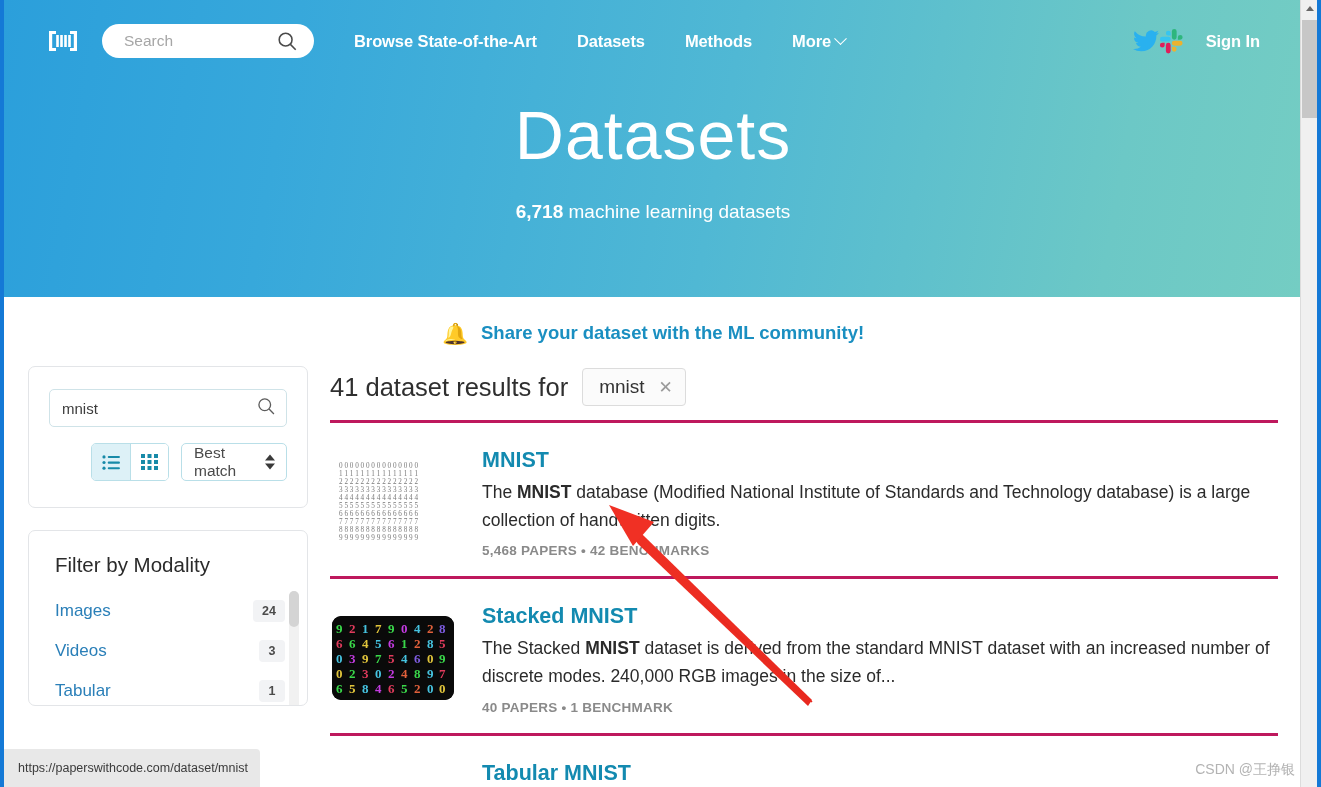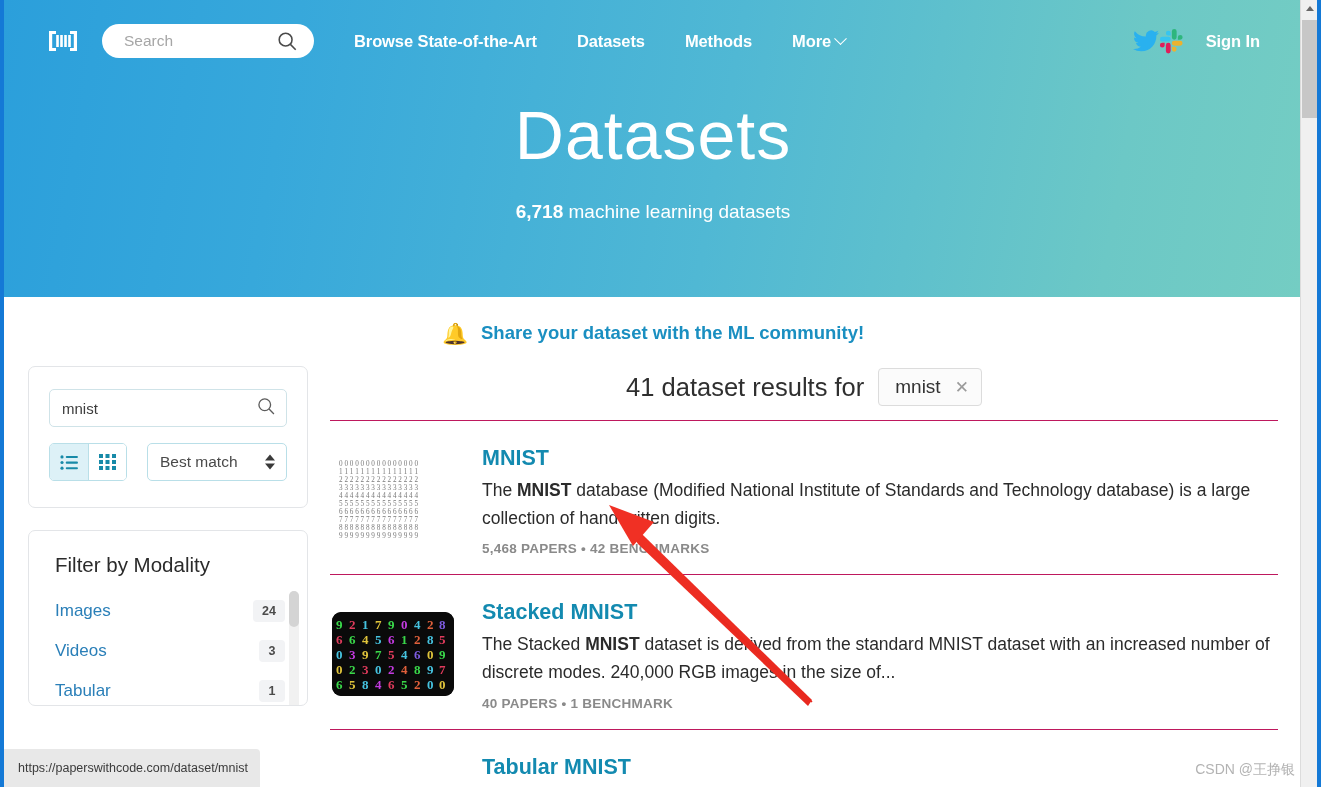--- a/index.html
+++ b/index.html
@@ -191,21 +191,22 @@
     font-family: "Liberation Sans", sans-serif;
     font-size: 15px; color: #3c3c3c;
     padding: 0 36px 0 12px;
     width: 100%; height: 100%;
   }
   .ss-glass { position: absolute; right: 10px; top: 50%; transform: translateY(-50%); }
 
   .ctrl-row {
     display: flex;
     margin-top: 16px;
-    gap: 20px;
+    gap: 12px;
+    margin-left: 42px;
   }
   .toggle-group {
     display: flex;
     border: 1px solid #b9dfe8;
     border-radius: 5px;
     overflow: hidden;
     height: 38px;
   }
   .toggle-btn {
     width: 38px; height: 100%;
@@ -294,21 +295,20 @@
 
   
   .results { flex: 1; padding-left: 22px; padding-right: 2px; }
 
   .results-head {
     display: flex;
     align-items: center;
     gap: 14px;
     padding-top: 2px;
     padding-bottom: 14px;
-    justify-content: center;
   }
   .results-count {
     font-size: 25.5px;
     color: #2f2f2f;
     font-weight: 400;
   }
   .query-chip {
     display: inline-flex;
     align-items: center;
     gap: 14px;
@@ -319,21 +319,21 @@
     font-size: 19px;
     color: #333;
     cursor: pointer;
   }
   .chip-x { color: #9b9b9b; font-size: 17px; }
 
   .result-row {
     display: flex;
     gap: 27px;
     padding: 25px 0 18px 0;
-    border-top: 1px solid #be185d;
+    border-top: 3px solid #be185d;
   }
   .result-row:first-of-type { border-top: none; padding-top: 22px; }
 
   .thumb-wrap {
     flex: 0 0 125px;
     width: 125px;
     display: flex;
     align-items: flex-start;
     justify-content: center;
     padding-top: 12px;

